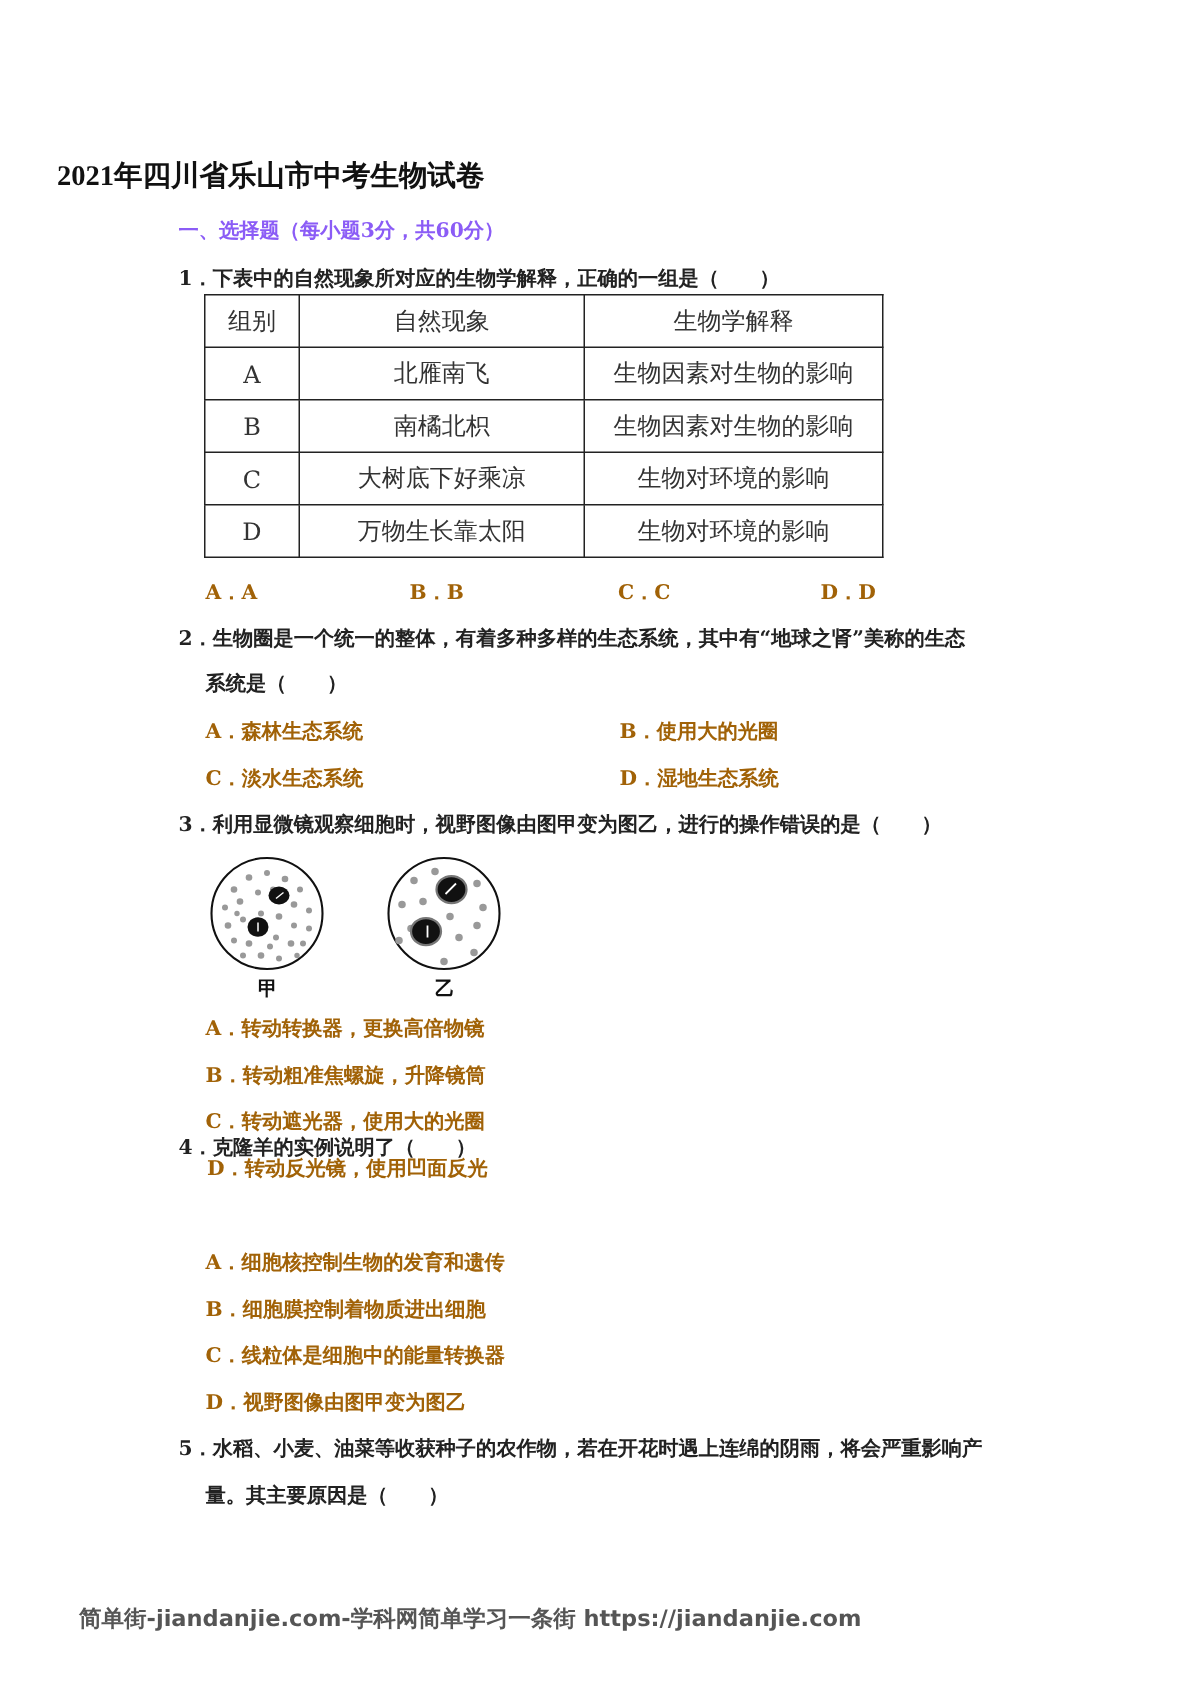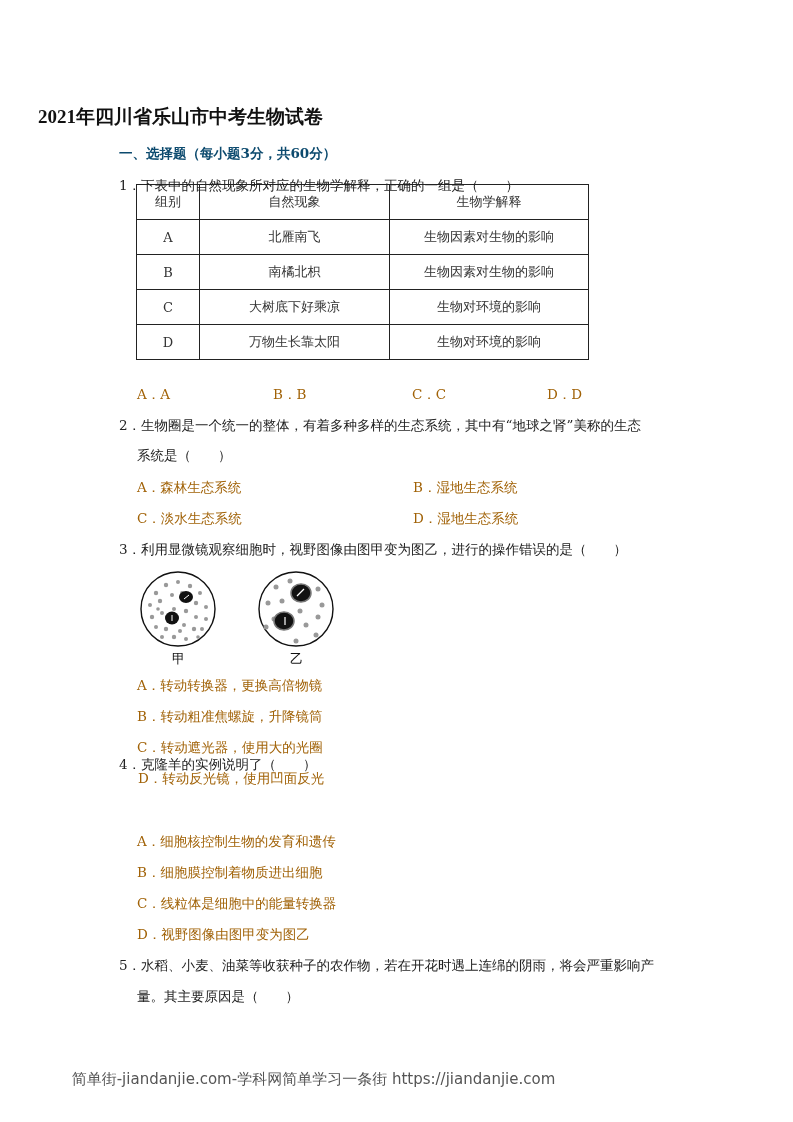--- a/index.html
+++ b/index.html
@@ -1,33 +1,33 @@
 <!DOCTYPE html>
 <html><head>
   <meta charset="utf-8">
   <style>
     html, body { margin: 0; padding: 0; background: #ffffff; }
     body {
       width: 793px; height: 1122px; position: relative; overflow: hidden;
       font-family: "DejaVu Serif", "Liberation Serif", serif;
       color: #222;
     }
-    .abs { position: absolute; white-space: nowrap; }
+    .abs { position: absolute; white-space: nowrap; font-weight: bold; }
     .title {
       left: 0; width: 695px; top: 104px; text-align: left;
       font-size: 19px; font-weight: bold; color: #111;
       font-family: "Liberation Serif", "DejaVu Serif", serif;
       margin-left: 38px;
     }
-    .section { left: 119px; top: 145px; font-size: 13.5px; font-weight: bold; color: #0c4a6e; }
+    .section { left: 119px; top: 145px; font-size: 13.5px; font-weight: bold; color: #8b5cf6; }
     .q { font-size: 13.5px; color: #222; }
     .opt { font-size: 13.5px; color: #a16207; }
     table.t {
-      position: absolute; left: 136px; top: 184px;
-      border-collapse: collapse; font-size: 13px; color: #333;
+      position: absolute; left: 136px; top: 196px;
+      border-collapse: collapse; font-size: 16px; color: #333;
     }
     table.t td {
       border: 1.3px solid #222; text-align: center; height: 34px; padding: 0;
     }
     .c1 { width: 62px; }
     .c2 { width: 189px; }
     .c3 { width: 198px; }
     .fig-label { font-size: 13px; color: #111; }
     .footer {
       left: 0; width: 627px; top: 1070px; text-align: center;
@@ -72,21 +72,21 @@
 </tbody>
   </table>
 <div class="abs opt" style="left:137px; top:386px;">A．A</div>
 <div class="abs opt" style="left:273px; top:386px;">B．B</div>
 <div class="abs opt" style="left:412px; top:386px;">C．C</div>
 <div class="abs opt" style="left:547px; top:386px;">D．D</div>
 
 <div class="abs q" style="left:119px; top:417px;">2．生物圈是一个统一的整体，有着多种多样的生态系统，其中有“地球之肾”美称的生态</div>
 <div class="abs q" style="left:137px; top:447px;">系统是（　　）</div>
 <div class="abs opt" style="left:137px; top:479px;">A．森林生态系统</div>
-<div class="abs opt" style="left:413px; top:479px;">B．湿地生态系统</div>
+<div class="abs opt" style="left:413px; top:479px;">B．使用大的光圈</div>
 <div class="abs opt" style="left:137px; top:510px;">C．淡水生态系统</div>
 <div class="abs opt" style="left:413px; top:510px;">D．湿地生态系统</div>
 
 <div class="abs q" style="left:119px; top:541px;">3．利用显微镜观察细胞时，视野图像由图甲变为图乙，进行的操作错误的是（　　）</div>
 
 <div class="abs" style="left:138px; top:571px; width:80px; height:80px;">
   <svg width="80" height="80" viewBox="0 0 80 80">
     <circle cx="40" cy="38" r="37" fill="#fff" stroke="#111" stroke-width="1.4"></circle>
     <g fill="#999">
       <circle cx="18" cy="22" r="2.2"></circle>

